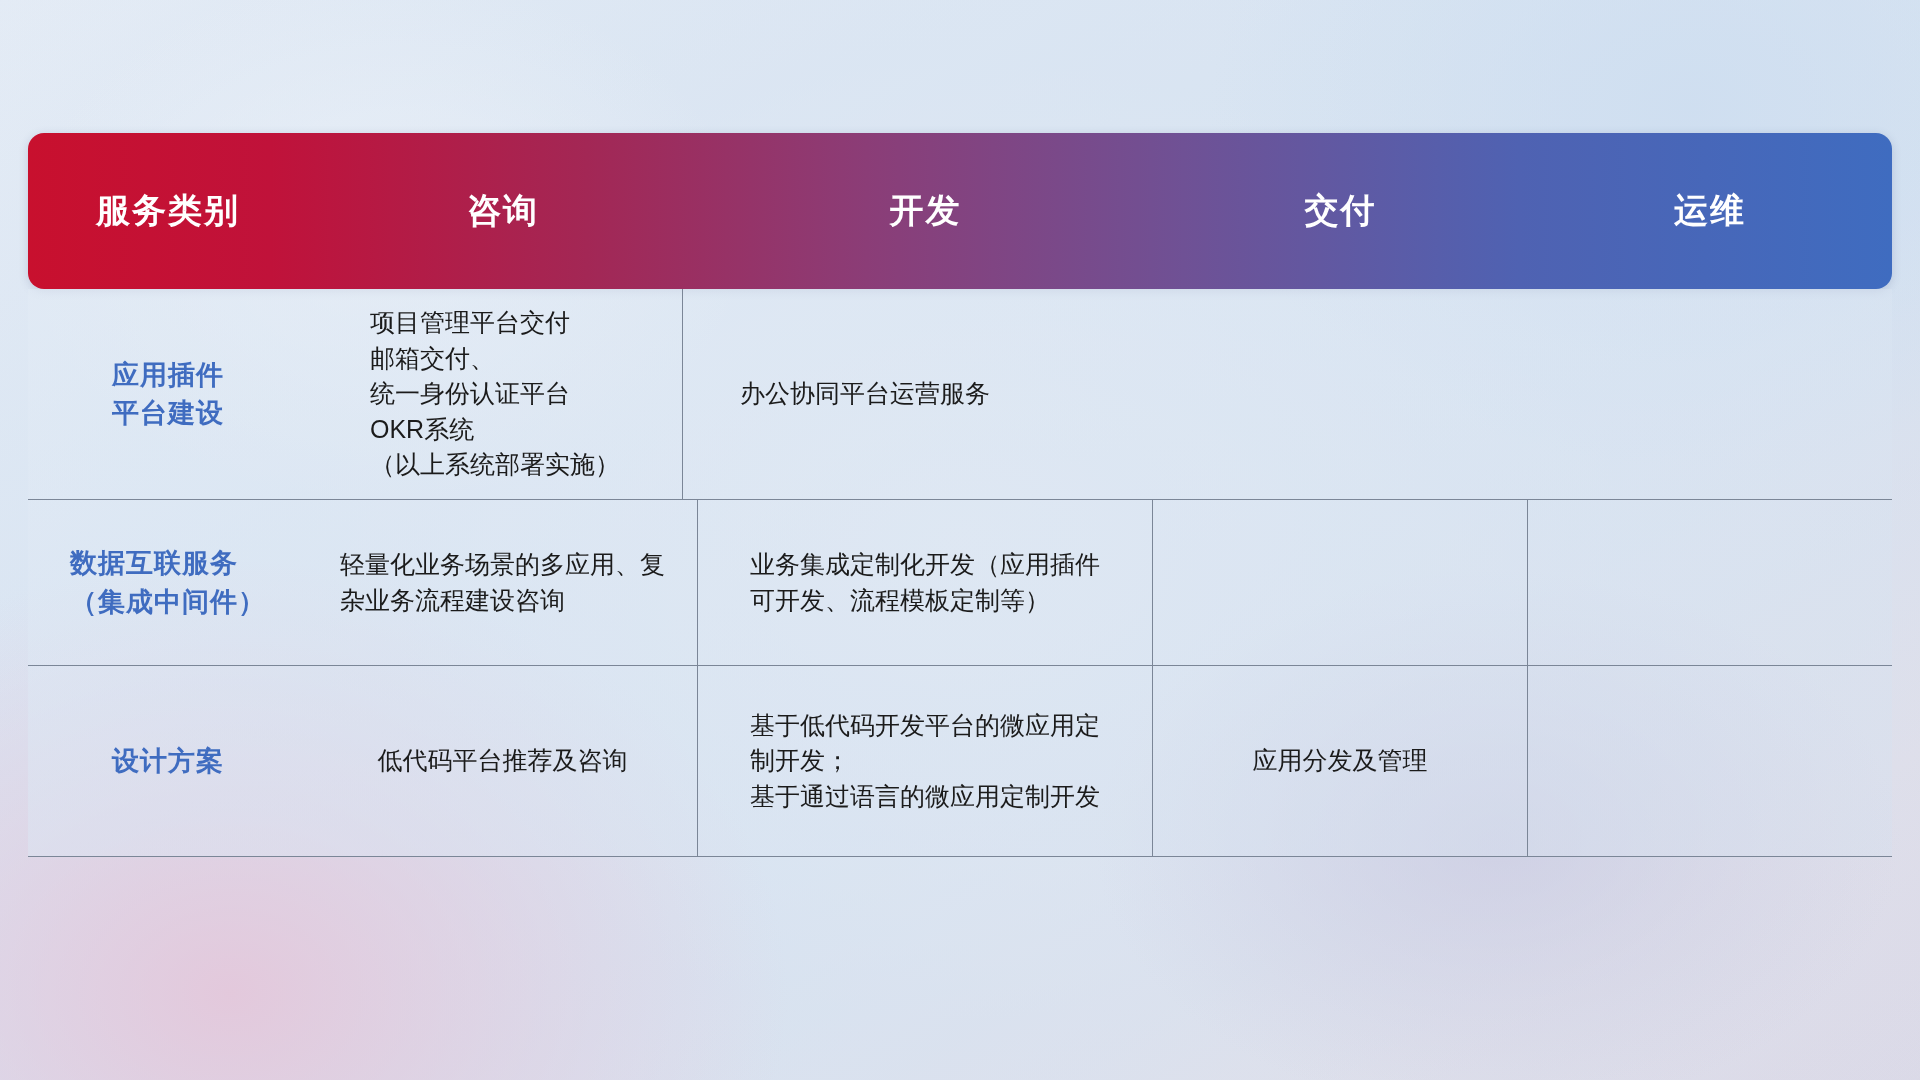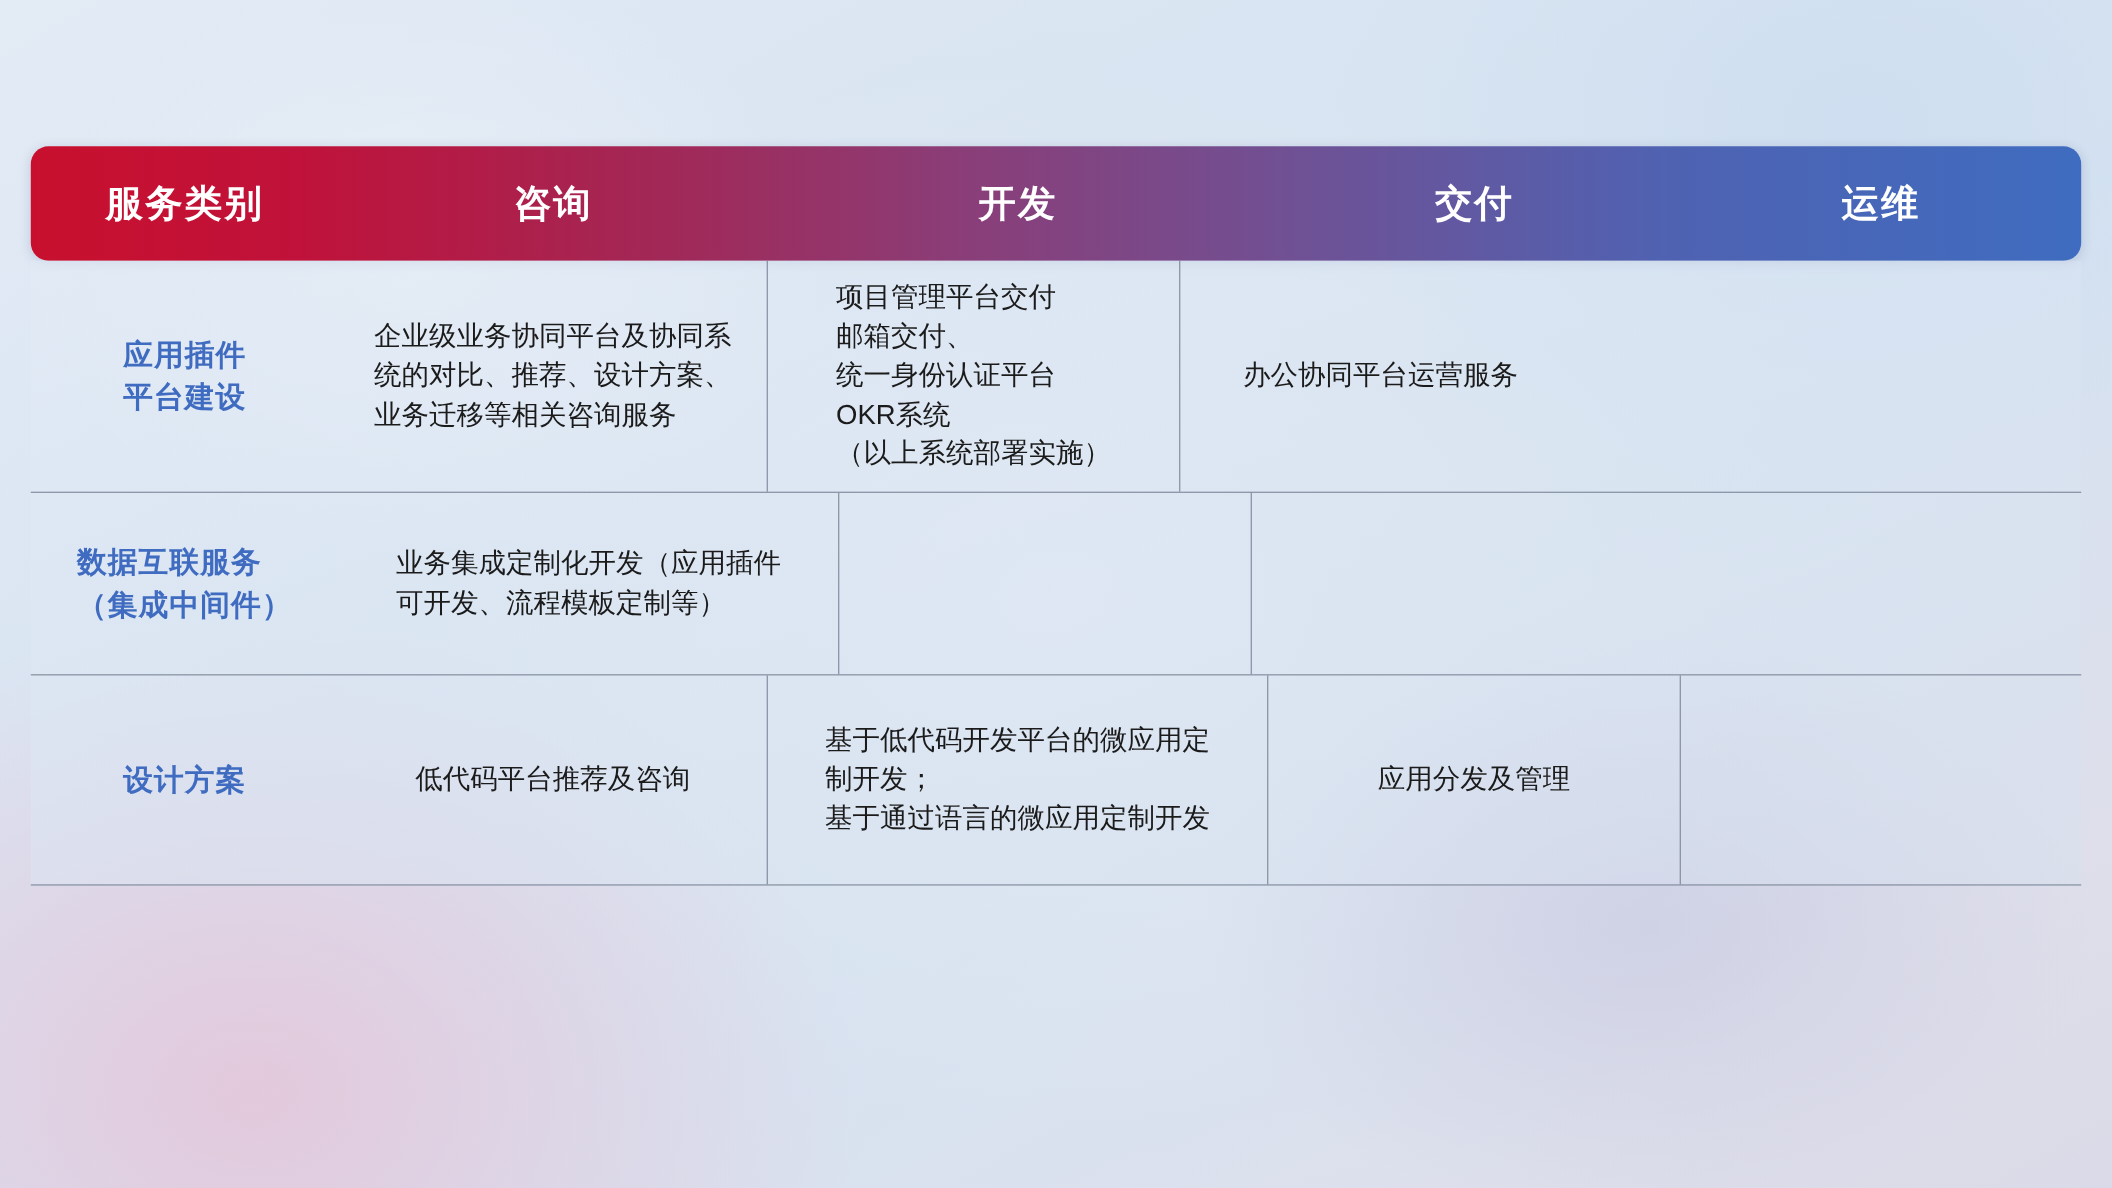--- a/index.html
+++ b/index.html
@@ -35,21 +35,21 @@
   .table-wrap {
     position: absolute;
     left: 28px;
     top: 133px;
     width: 1864px;
   }
 
   
   .header-bar {
     display: flex;
-    height: 104px;
+    height: 156px;
     border-radius: 16px;
     background: linear-gradient(90deg, #c8102e 0%, #c0123a 13%, #a32755 30%, #8b3d77 45%, #6f5195 62%, #4f62b2 80%, #3f6cc0 100%);
     box-shadow: 0 2px 10px rgba(60,70,120,0.18);
     overflow: hidden;
   }
   .header-cell {
     display: flex;
     align-items: center;
     justify-content: center;
     color: #ffffff;
@@ -126,41 +126,40 @@
     </div>
   </div>
 
   <div class="body-area">
 
     <div class="row row-1">
       <div class="cell cat c0">
         <span class="txt">应用插件
 平台建设</span>
       </div>
-      <div class="cell c1">
-        <span class="txt">企业级业务协同平台及协同系
-统的对比、推荐、设计方案、
-业务迁移等相关咨询服务</span>
-      </div>
       <div class="cell c3">
         <span class="txt">项目管理平台交付
 邮箱交付、
 统一身份认证平台
 OKR系统
 （以上系统部署实施）</span>
       </div>
       <div class="cell c4">
         <span class="txt">办公协同平台运营服务</span>
       </div>
     </div>
 
     <div class="row row-2">
       <div class="cell cat c0">
         <span class="txt">数据互联服务
 （集成中间件）</span>
+      </div>
+      <div class="cell c1">
+        <span class="txt">轻量化业务场景的多应用、复
+杂业务流程建设咨询</span>
       </div>
       <div class="cell c2">
         <span class="txt">业务集成定制化开发（应用插件
 可开发、流程模板定制等）</span>
       </div>
       <div class="cell c3">
         <span class="txt"></span>
       </div>
       <div class="cell c4">
         <span class="txt"></span>

